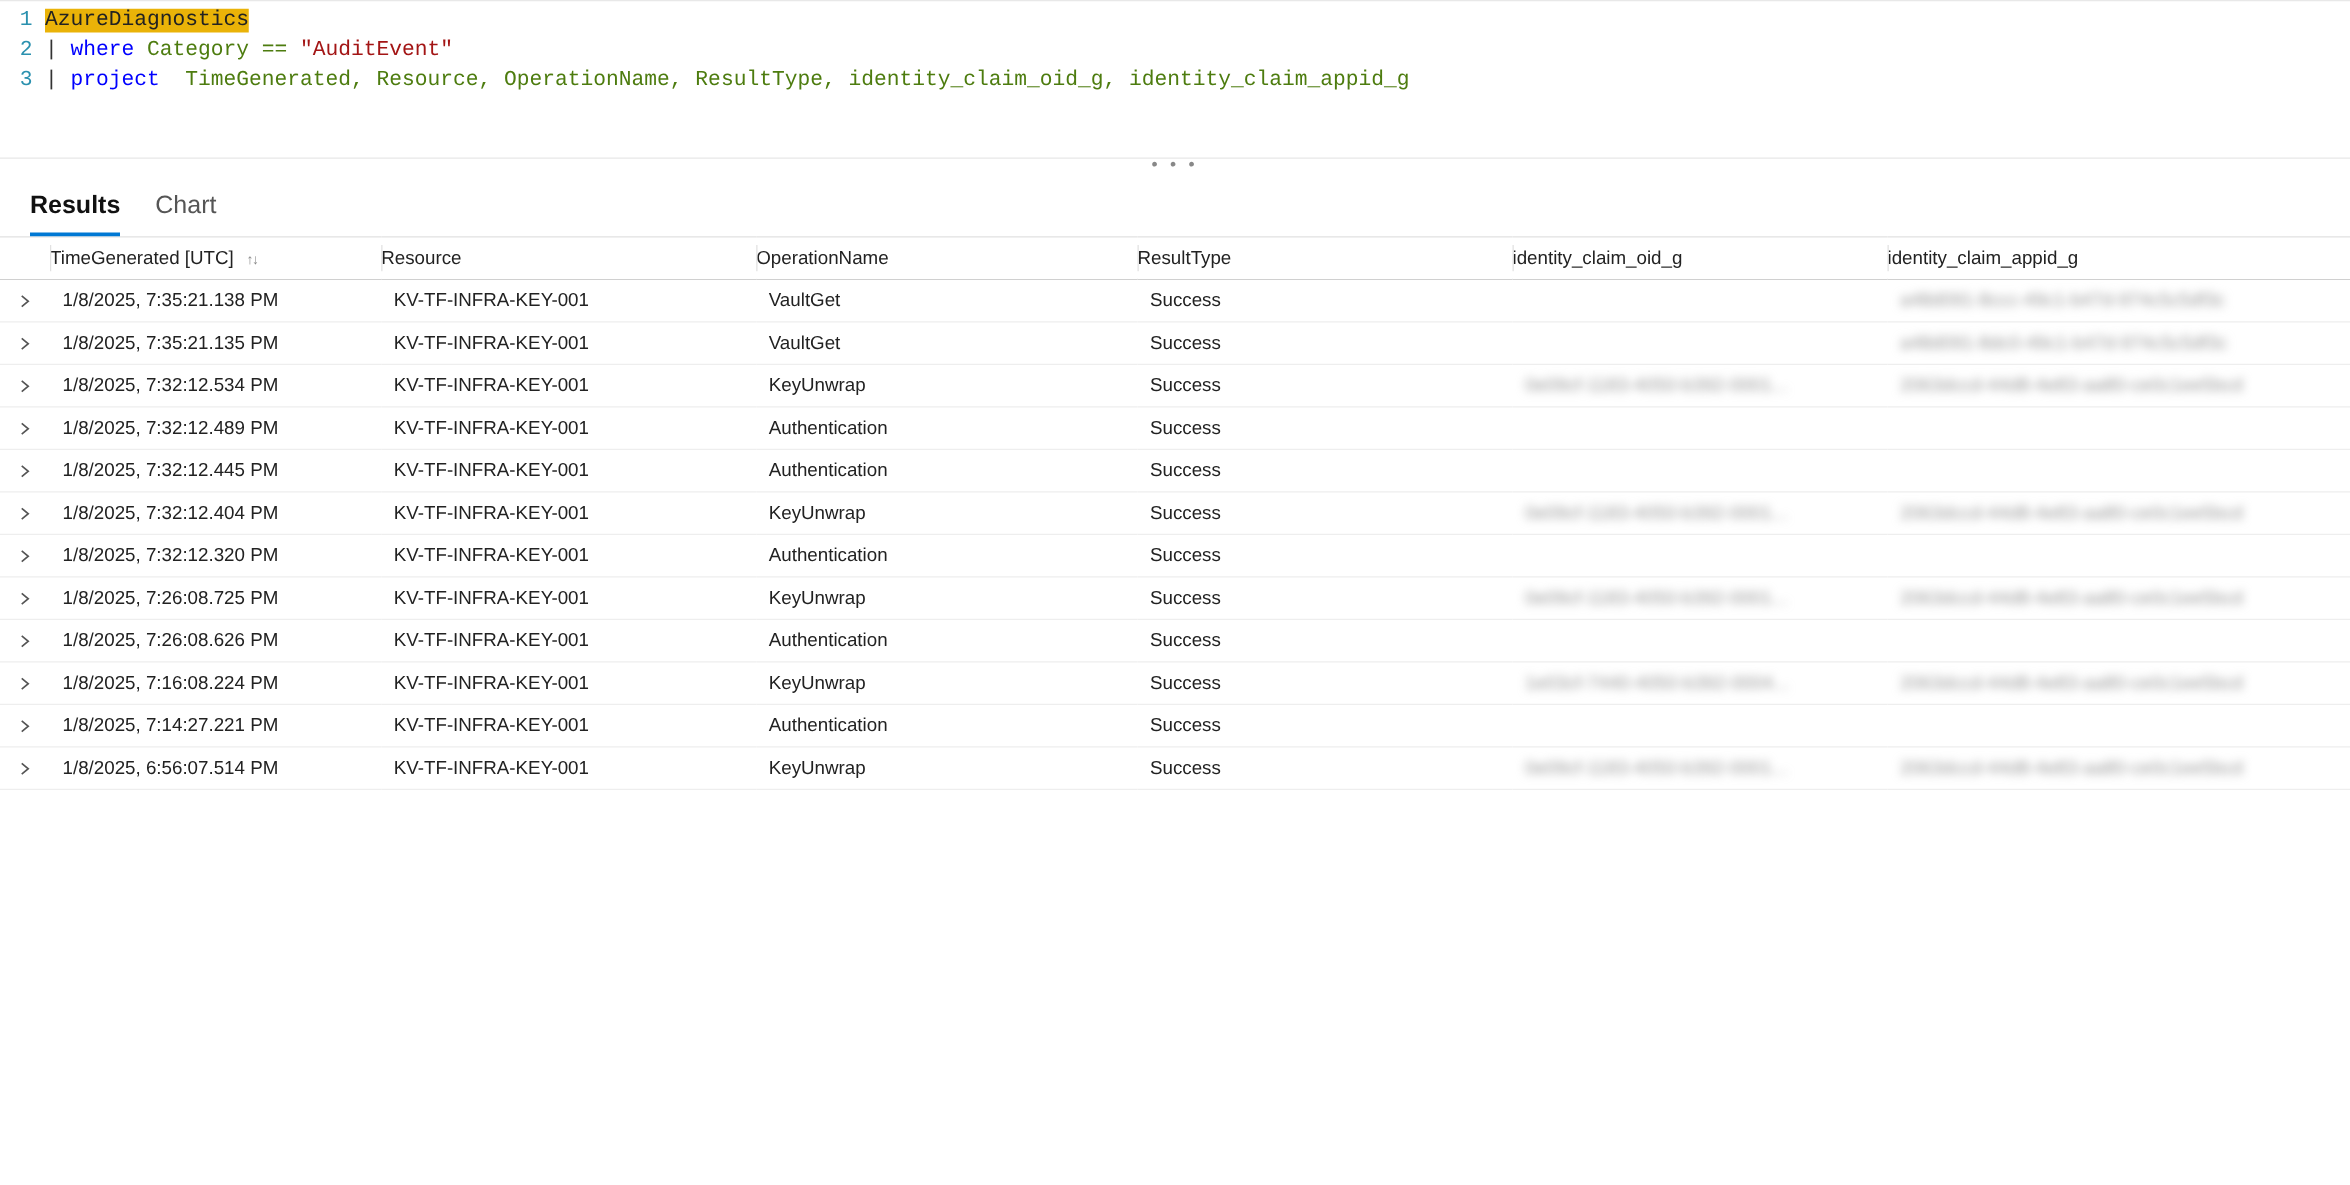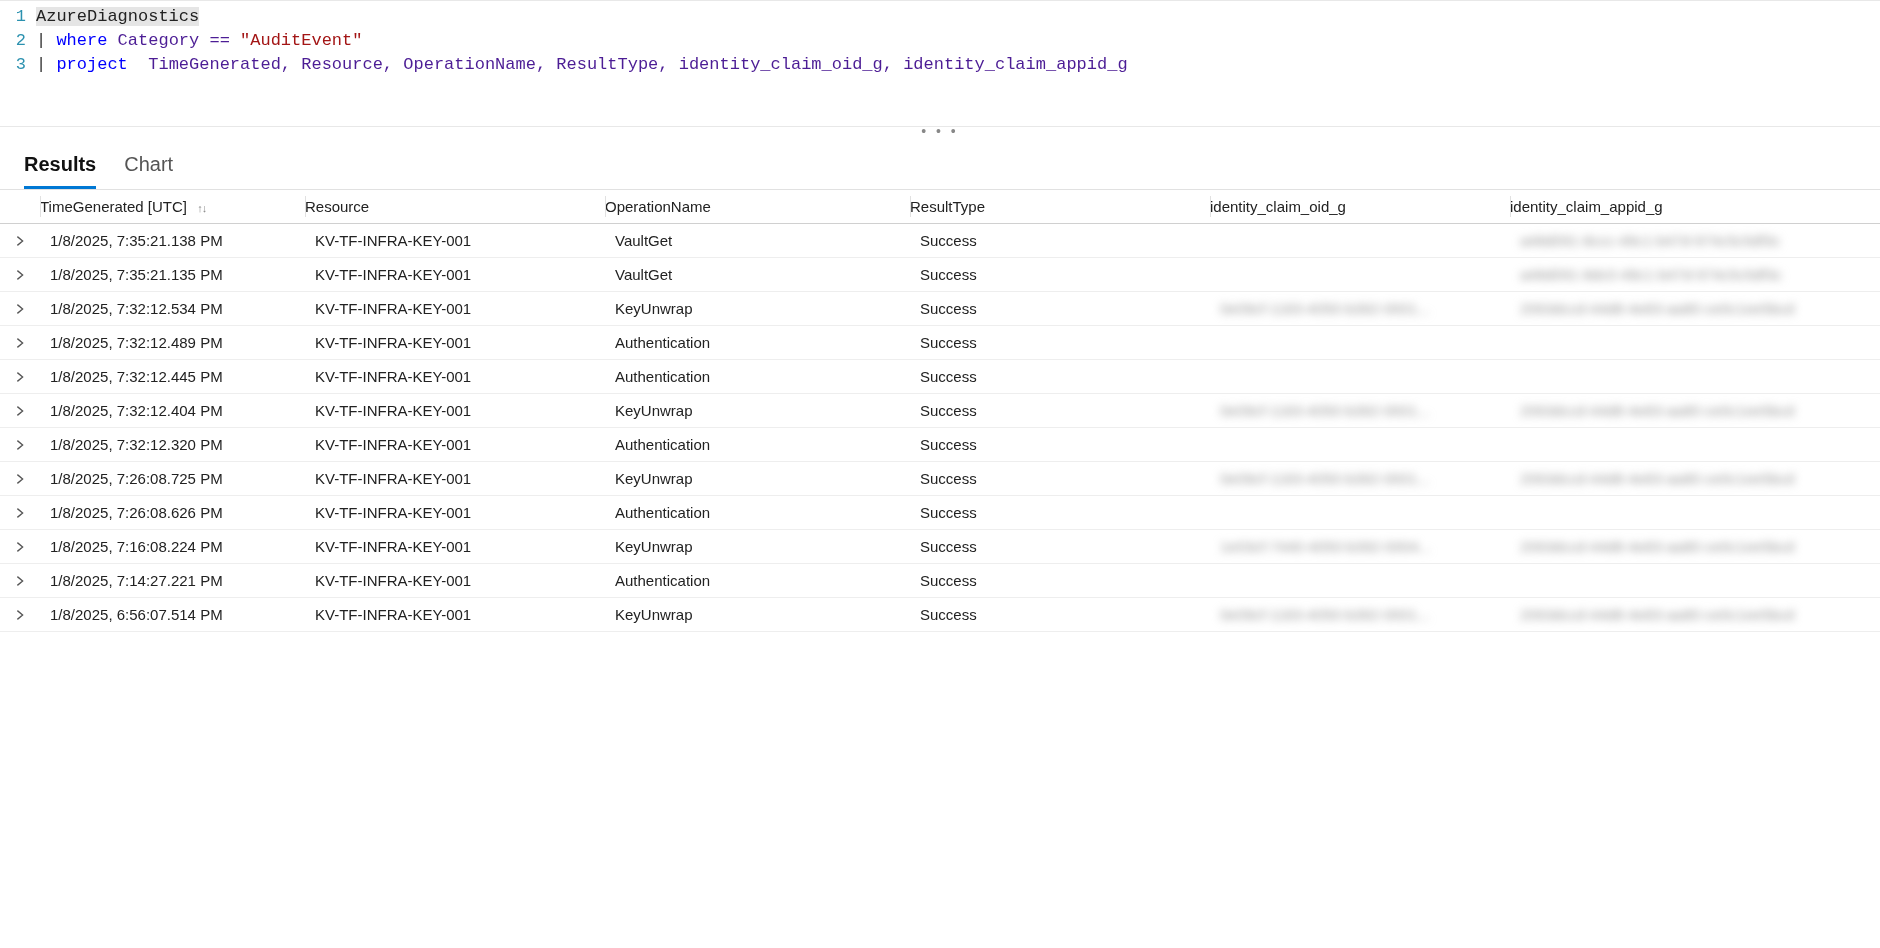--- a/index.html
+++ b/index.html
@@ -27,24 +27,24 @@
   .gutter {
     width: 36px;
     text-align: right;
     padding-right: 10px;
     color: #2b91af;
     user-select: none;
   }
   .code {
     white-space: pre;
   }
-  .hl-table { background: #e5e5e5; }
+  .hl-table { background: #eab308; }
   .kw-pipe { color: #333; }
   .kw-blue { color: #0000ff; }
-  .kw-text { color: #4c1d95; }
+  .kw-text { color: #4d7c0f; }
   .kw-str  { color: #a31515; }
   .separator-dots {
     text-align: center;
     font-size: 14px;
     letter-spacing: 3px;
     color: #888;
     height: 14px;
     line-height: 8px;
     user-select: none;
   }

